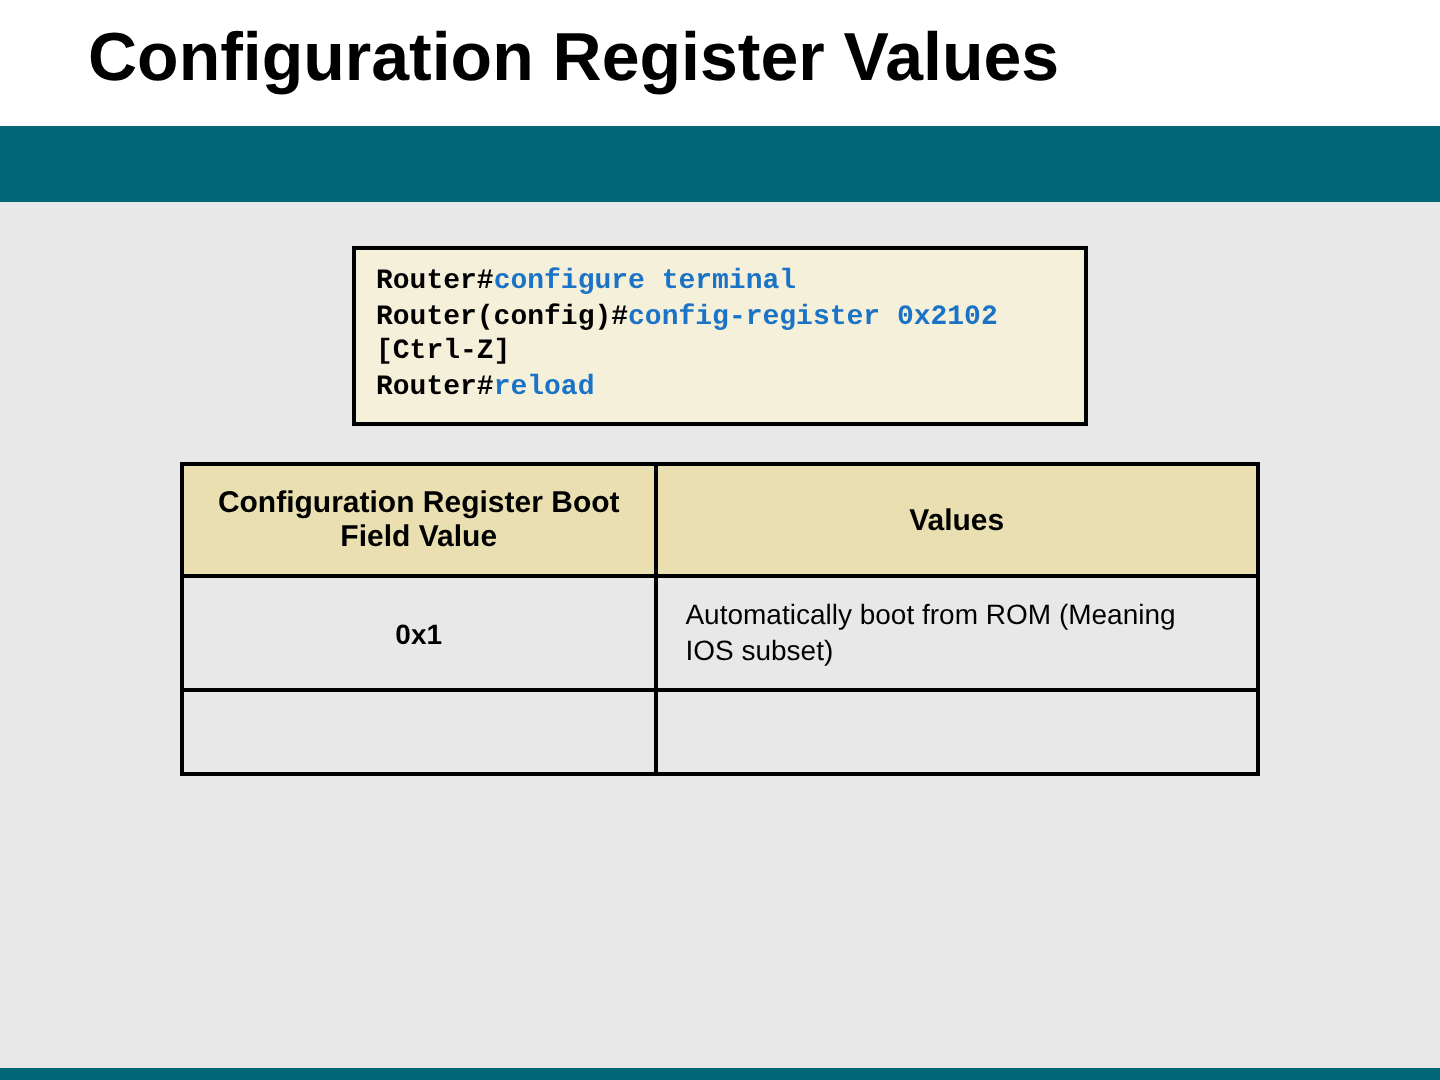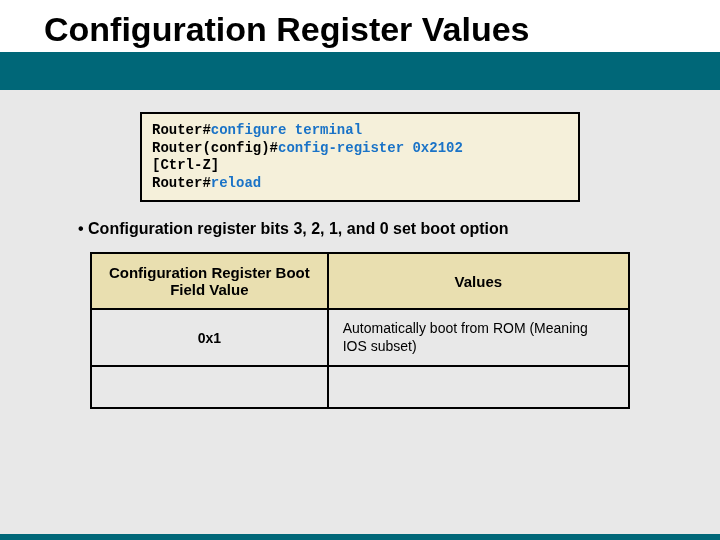--- a/index.html
+++ b/index.html
@@ -19,40 +19,40 @@
   }
   .title-band h1 {
     color: #000;
     font-size: 34px;
     font-weight: bold;
     text-align: left;
     padding-left: 44px;
     background: #fff;
     margin-top: -8px;
     padding-top: 10px;
-    padding-bottom: 3px;
+    padding-bottom: 14px;
     margin-bottom: 0;
   }
   .teal-strip {
     background: #006778;
     height: 28px;
     width: 100%;
   }
   .content {
     padding: 22px 60px 0 60px;
   }
   .terminal {
     border: 2px solid #000;
     background: #fdf6e3;
     background: #f5f0da;
     padding: 8px 10px;
     font-family: "Courier New", Courier, monospace;
     font-size: 14px;
     font-weight: bold;
-    width: 440px;
+    width: 368px;
     margin: 0 auto 18px auto;
     line-height: 1.25;
     white-space: pre;
   }
   .terminal .cmd { color: #1a73c7; }
   .bullet-line {
     font-weight: bold;
     font-size: 16px;
     margin: 0 0 14px 18px;
   }
@@ -103,21 +103,20 @@
   <div class="teal-strip"></div>
 </div>
 
 <div class="content">
 
   <div class="terminal"><span>Router#</span><span class="cmd">configure terminal</span>
 <span>Router(config)#</span><span class="cmd">config-register 0x2102</span>
 <span>[Ctrl-Z]</span>
 <span>Router#</span><span class="cmd">reload</span></div>
 
-  <p class="bullet-line">Configuration register bits 3, 2, 1, and 0 set boot option</p>
 
   <table class="reg-table">
     <colgroup>
         <col style="width:44%">
         <col style="width:56%">
       </colgroup>
     <thead>
       <tr>
         <th>Configuration Register Boot Field Value</th>
         <th>Values</th>

